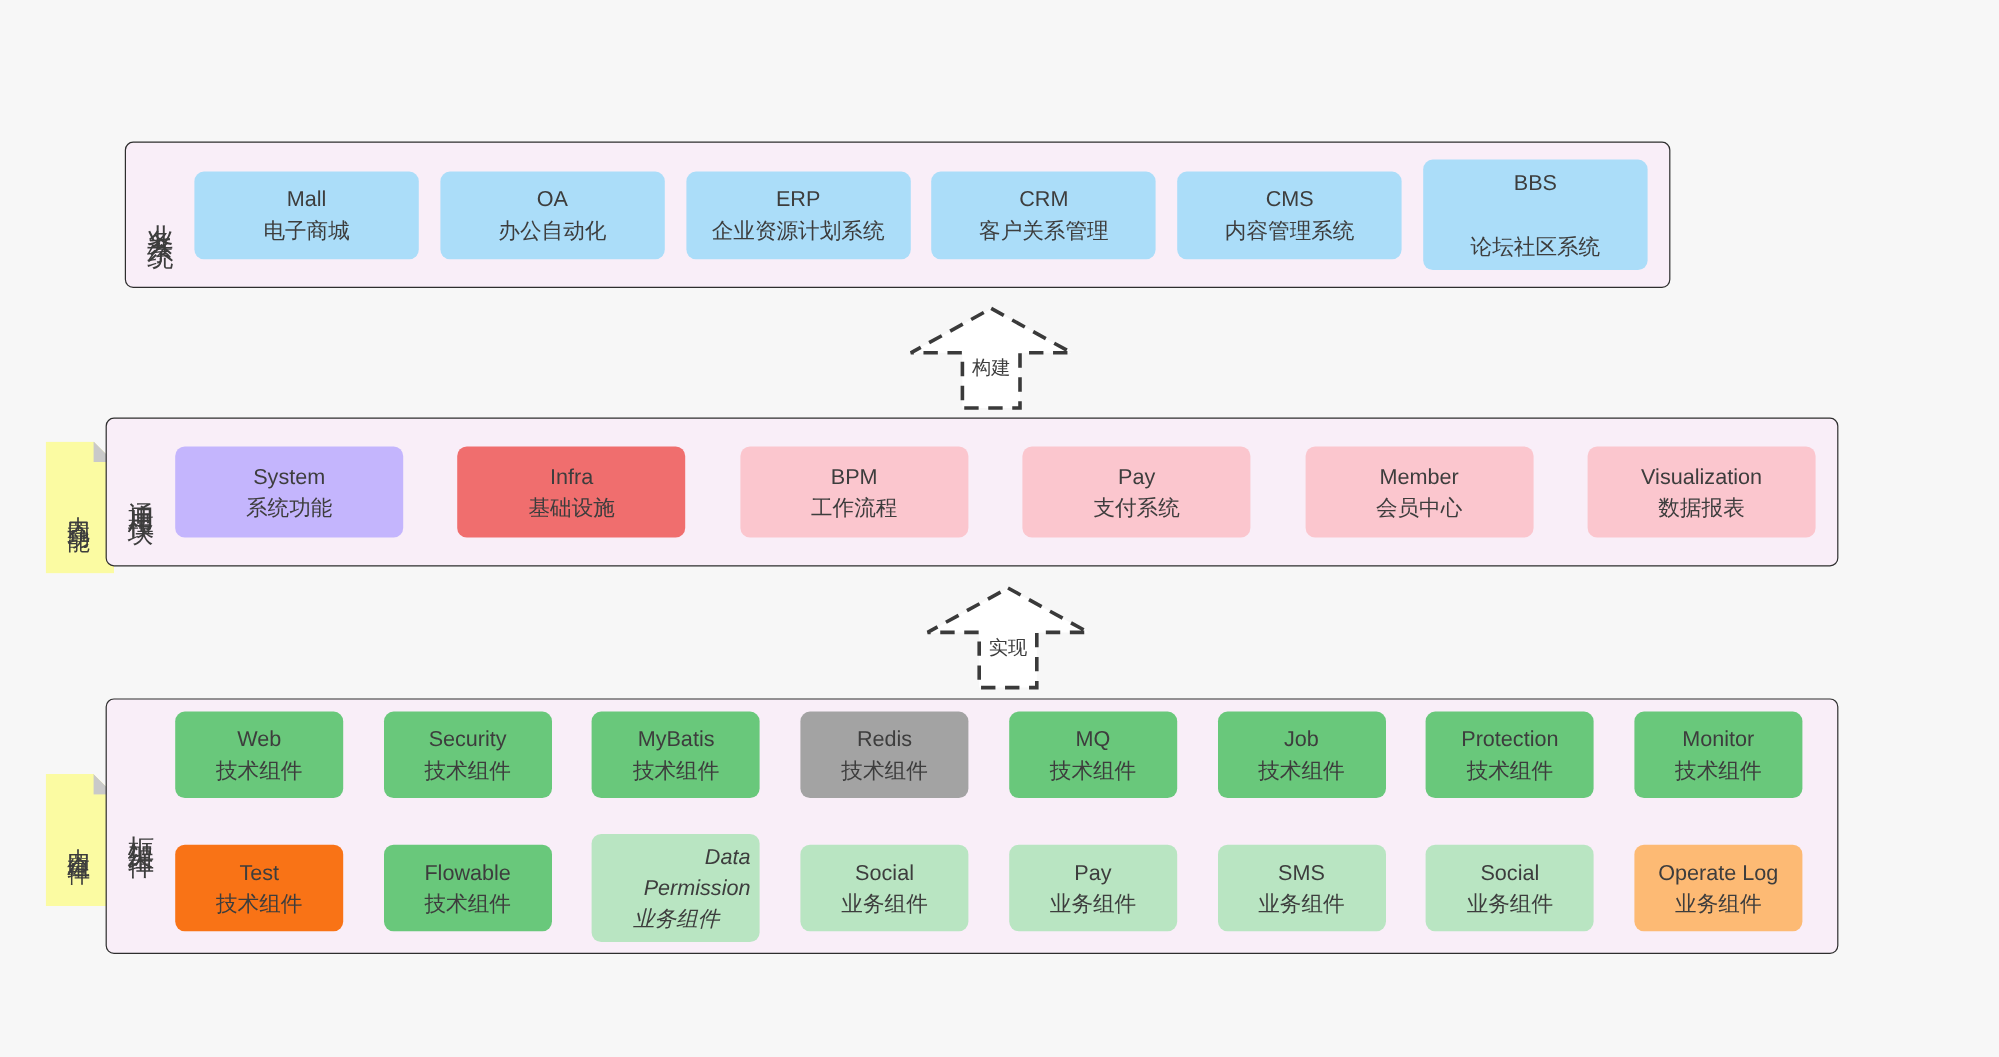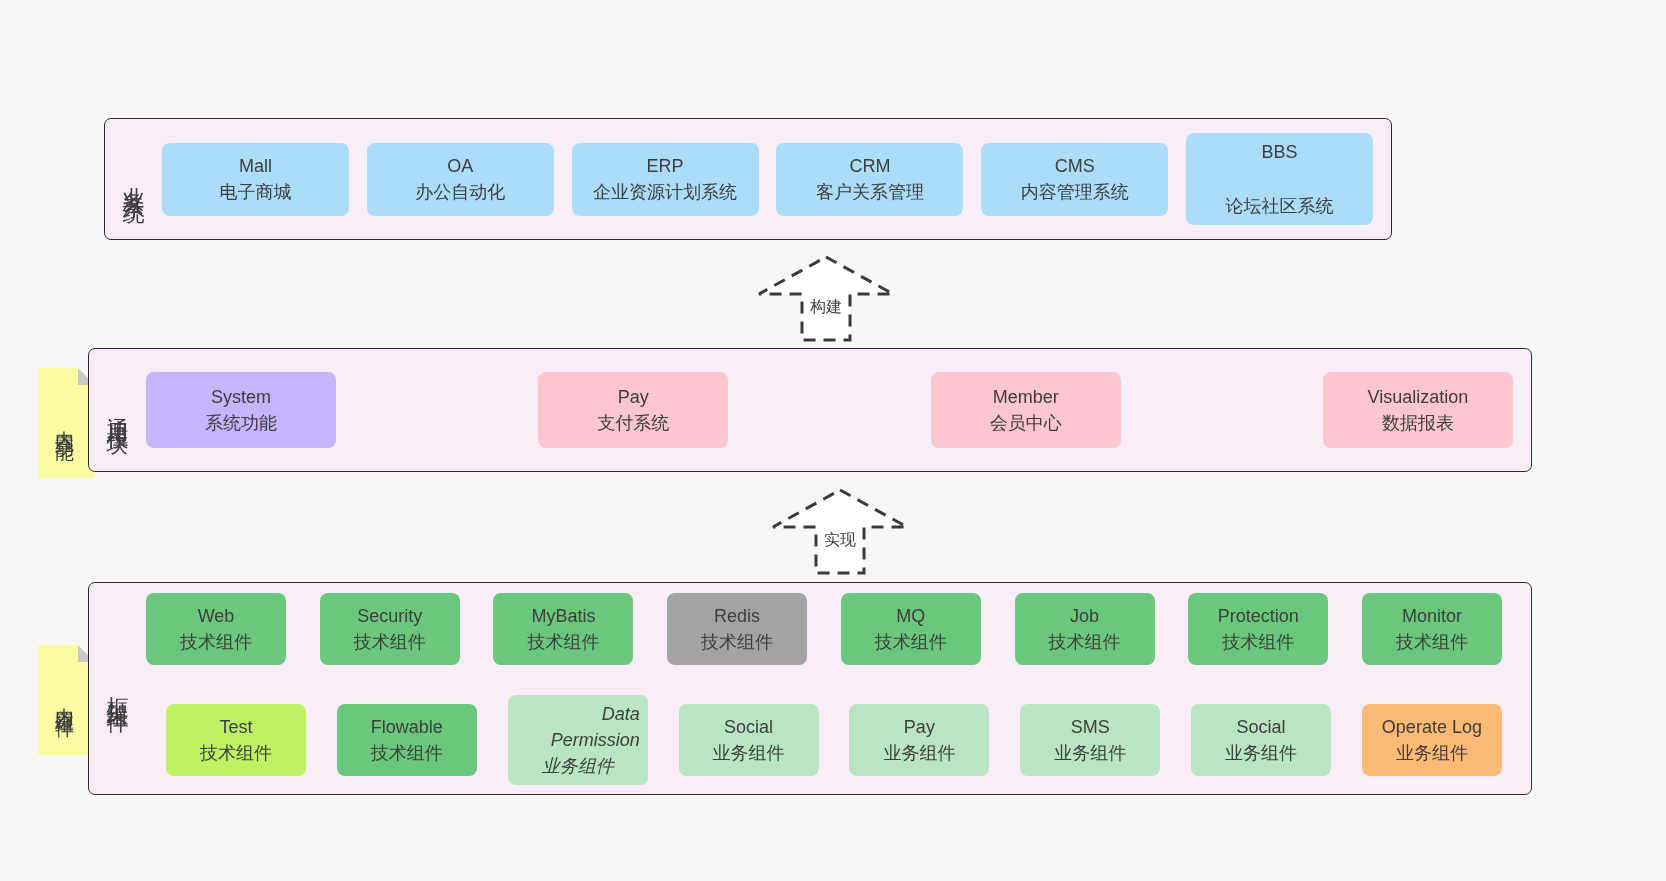--- a/index.html
+++ b/index.html
@@ -114,21 +114,29 @@
     <div class="label-col">
       <div class="v-label">通用模块</div>
     </div>
     <div class="rows">
       <div class="row">
   <div class="box" style="background: #c4b5fd;">
     <div class="box-name">System</div>
     <div class="box-desc">系统功能</div>
   </div>
 
-
+  <div class="box" style="background: rgb(240, 110, 110);">
+    <div class="box-name">Infra</div>
+    <div class="box-desc">基础设施</div>
+  </div>
+
+  <div class="box" style="background: rgb(251, 198, 206);">
+    <div class="box-name">BPM</div>
+    <div class="box-desc">工作流程</div>
+  </div>
 
   <div class="box" style="background: rgb(251, 198, 206);">
     <div class="box-name">Pay</div>
     <div class="box-desc">支付系统</div>
   </div>
 
   <div class="box" style="background: rgb(251, 198, 206);">
     <div class="box-name">Member</div>
     <div class="box-desc">会员中心</div>
   </div>
@@ -181,21 +189,21 @@
     <div class="box-name">Protection</div>
     <div class="box-desc">技术组件</div>
   </div>
 
   <div class="box" style="background: rgb(105, 200, 123);">
     <div class="box-name">Monitor</div>
     <div class="box-desc">技术组件</div>
   </div>
 </div>
       <div class="row">
-  <div class="box" style="background: #bef264; margin-left: 20px;">
+  <div class="box" style="background: #f97316;">
     <div class="box-name">Test</div>
     <div class="box-desc">技术组件</div>
   </div>
 
   <div class="box" style="background: rgb(105, 200, 123);">
     <div class="box-name">Flowable</div>
     <div class="box-desc">技术组件</div>
   </div>
 
   <div class="box" style="background: rgb(185, 229, 194); font-style: italic;">

